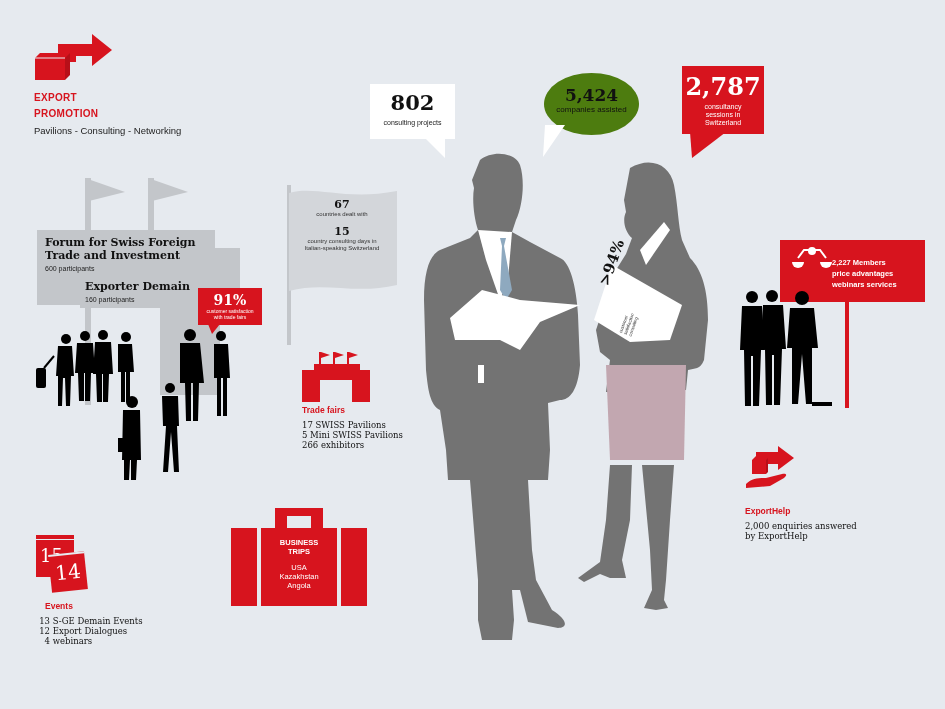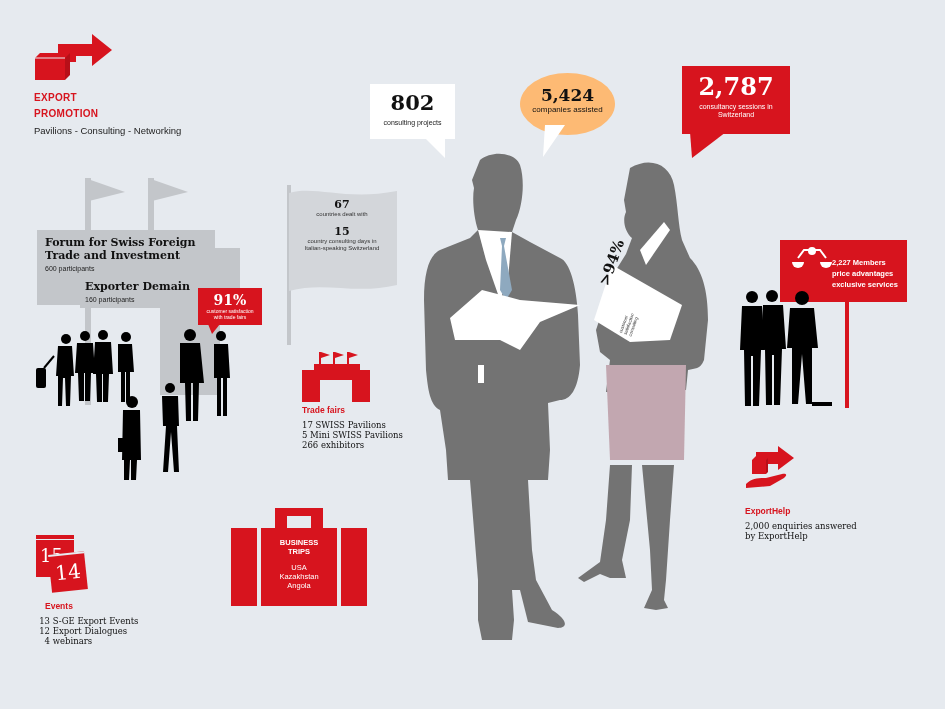--- a/index.html
+++ b/index.html
@@ -124,29 +124,29 @@
 </div>
 
 <div class="abs" style="left:370px;top:84px;width:85px;height:55px;background:#fff;">
   <div class="bubble-num serif" style="font-size:21px;margin-top:6px;color:#111;">802</div>
   <div class="bubble-lbl" style="color:#222;margin-top:4px;">consulting projects</div>
 </div>
 <svg style="left:425px;top:138px;" width="25" height="20">
     <polygon points="0,0 20,0 20,20" fill="#fff"></polygon>
   </svg>
 
-<div class="abs" style="left:520px;top:73px;width:95px;height:62px;background:#fdba74;border-radius:50%;">
+<div class="abs" style="left:544px;top:73px;width:95px;height:62px;background:#4d7c0f;border-radius:50%;">
   <div class="bubble-num serif" style="font-size:17px;margin-top:12px;color:#111;">5,424</div>
   <div class="bubble-lbl" style="font-size:8px;color:#111;">companies assisted</div>
 </div>
 <svg style="left:540px;top:125px;" width="30" height="35">
     <polygon points="5,0 25,0 3,32" fill="#fff"></polygon>
   </svg>
 
-<div class="abs" style="left:682px;top:66px;width:108px;height:68px;background:#d7141e;">
+<div class="abs" style="left:682px;top:66px;width:82px;height:68px;background:#d7141e;">
   <div class="bubble-num serif white" style="font-size:24px;margin-top:6px;">2,787</div>
   <div class="bubble-lbl white" style="padding:2px 10px;line-height:8px;">consultancy sessions in Switzerland</div>
 </div>
 <svg style="left:690px;top:132px;" width="40" height="28">
     <polygon points="0,0 36,0 2,26" fill="#d7141e"></polygon>
   </svg>
 
 <svg style="left:420px;top:150px;" width="170" height="550" viewBox="0 0 170 550">
   <g fill="#737373">
     <path d="M60,10 C72,0 95,2 100,15 C105,30 103,55 96,70 L92,82 L110,92 L140,108 C150,112 156,135 158,165 L160,215 C158,240 150,250 140,250 L128,253 L130,300 L128,330 L108,330 L112,400 L116,430 L132,460 C148,470 148,478 138,478 L108,472 L100,440 L92,440 L94,470 L92,490 L62,490 L58,470 L58,430 L50,330 L28,330 L26,300 L20,260 C10,255 8,240 6,220 L4,150 C4,120 10,105 20,100 L50,88 L58,80 C54,68 52,50 54,38 L52,30 Z"></path>
@@ -170,31 +170,31 @@
 
   <path d="M36,205 L116,205 L114,300 L40,300 Z" fill="#c2a7b0"></path>
 
   <polygon points="70,90 94,62 100,70 76,105" fill="#fff"></polygon>
 
   <polygon points="24,160 42,105 112,145 100,180 60,182" fill="#fff"></polygon>
 </svg>
 <div class="abs serif" style="left:595px;top:282px;font-size:15px;font-weight:bold;color:#111;transform:rotate(-70deg);transform-origin:left top;">&gt;94%</div>
 <div class="abs" style="left:618px;top:332px;width:40px;font-size:4.5px;line-height:5px;color:#333;transform:rotate(-70deg);transform-origin:left top;">customer satisfaction consulting</div>
 
-<div class="abs" style="left:780px;top:240px;width:127px;height:62px;background:#d7141e;">
+<div class="abs" style="left:780px;top:240px;width:145px;height:62px;background:#d7141e;">
   <svg style="left:10px;top:6px;" width="44" height="30" viewBox="0 0 44 30">
     <circle cx="22" cy="5" r="4" fill="#fff"></circle>
     <polyline points="8,12 14,4 30,4 36,12" fill="none" stroke="#fff" stroke-width="2"></polyline>
     <path d="M2,16 h12 a6,6 0 0 1 -12,0z" fill="#fff"></path>
     <path d="M30,16 h12 a6,6 0 0 1 -12,0z" fill="#fff"></path>
   </svg>
   <div class="abs white" style="left:52px;top:17px;font-size:7.5px;font-weight:bold;line-height:11px;">
     <div>2,227 Members</div>
     <div>price advantages</div>
-    <div>exclusive services</div>
+    <div>webinars services</div>
   </div>
 </div>
 <div class="abs" style="left:845px;top:302px;width:4px;height:106px;background:#d7141e;"></div>
 
 <svg style="left:738px;top:288px;" width="100" height="122" viewBox="0 0 100 122">
   <g fill="#000">
     <circle cx="14" cy="9" r="6"></circle>
       <path d="M4,18 h20 l3,44 h-4 l-2,56 h-6 v-50 h-2 v50 h-6 l-1,-56 h-4z"></path>
     <circle cx="34" cy="8" r="6"></circle>
       <path d="M25,17 h20 l3,44 h-4 l-2,56 h-6 v-50 h-2 v50 h-6 l-1,-56 h-4z"></path>
@@ -236,16 +236,16 @@
   <div class="abs" style="left:0;top:0;width:38px;height:42px;background:#d7141e;">
     <div class="abs" style="left:0;top:4px;width:38px;height:1px;background:#e6eaef;"></div>
     <div class="abs serif white" style="left:4px;top:10px;font-size:18px;">15</div>
   </div>
   <div class="abs" style="left:14px;top:18px;width:36px;height:36px;background:#d7141e;transform:rotate(-6deg);border-top:2px solid #e6eaef;">
     <div class="serif white" style="text-align:center;font-size:20px;margin-top:5px;">14</div>
   </div>
 </div>
 <div class="abs sec-title" style="left:38px;top:601px;padding-left:7px;">Events</div>
 <div class="abs list serif" style="left:38px;top:616px;">
-  <div><span style="display:inline-block;width:12px;text-align:right;">13</span> <span>S-GE Export Events</span></div>
+  <div><span style="display:inline-block;width:12px;text-align:right;">13</span> <span>S-GE Demain Events</span></div>
   <div><span style="display:inline-block;width:12px;text-align:right;">12</span> <span>Export Dialogues</span></div>
   <div><span style="display:inline-block;width:12px;text-align:right;">4</span> <span>webinars</span></div>
 </div>
 
 </body></html>

